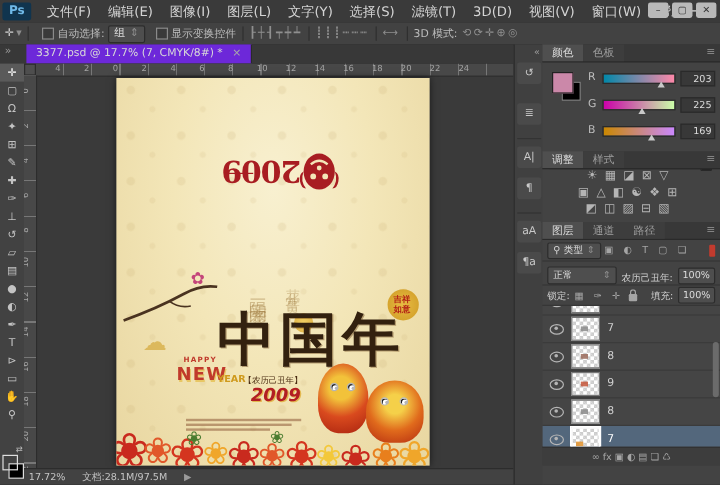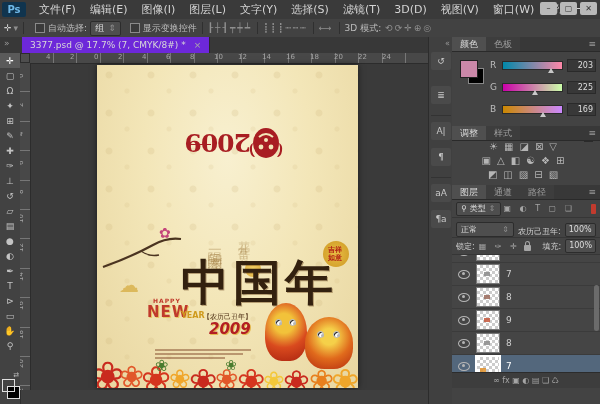--- a/index.html
+++ b/index.html
@@ -335,20 +335,25 @@
       <span class="flower" style="left:140px;bottom:-10px;font-size:34px;color:#d4351f">❀</span>
       <span class="flower" style="left:166px;bottom:-6px;font-size:26px;color:#f3c83a">❀</span>
       <span class="flower" style="left:186px;bottom:-10px;font-size:32px;color:#c92a1e">❀</span>
       <span class="flower" style="left:212px;bottom:-8px;font-size:30px;color:#e87f1d">❀</span>
       <span class="flower" style="left:234px;bottom:-10px;font-size:34px;color:#f0a62a">❀</span>
       <span class="flower" style="left:58px;bottom:14px;font-size:16px;color:#4a7c2f">❀</span>
       <span class="flower" style="left:128px;bottom:16px;font-size:14px;color:#4a7c2f">❀</span>
     </div>
   </div>
 
+  <div class="statusbar">
+    <span>17.72%</span>
+    <span>文档:28.1M/97.5M</span>
+    <span class="arrow">▶</span>
+  </div>
 
   <div class="dock">
     <span class="exp">«</span>
     <div class="dock-icon" style="top:15px">↺</div>
     <div class="dock-icon" style="top:49px">≣</div>
     <div class="dock-div" style="top:78px"></div>
     <div class="dock-icon" style="top:85px">A|</div>
     <div class="dock-icon" style="top:111px">¶</div>
     <div class="dock-div" style="top:140px"></div>
     <div class="dock-icon" style="top:147px">aA</div>

